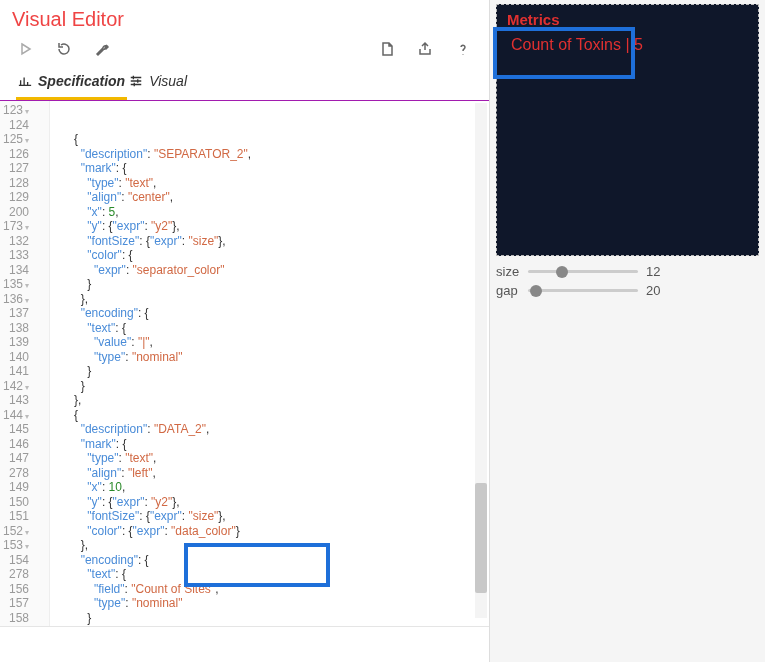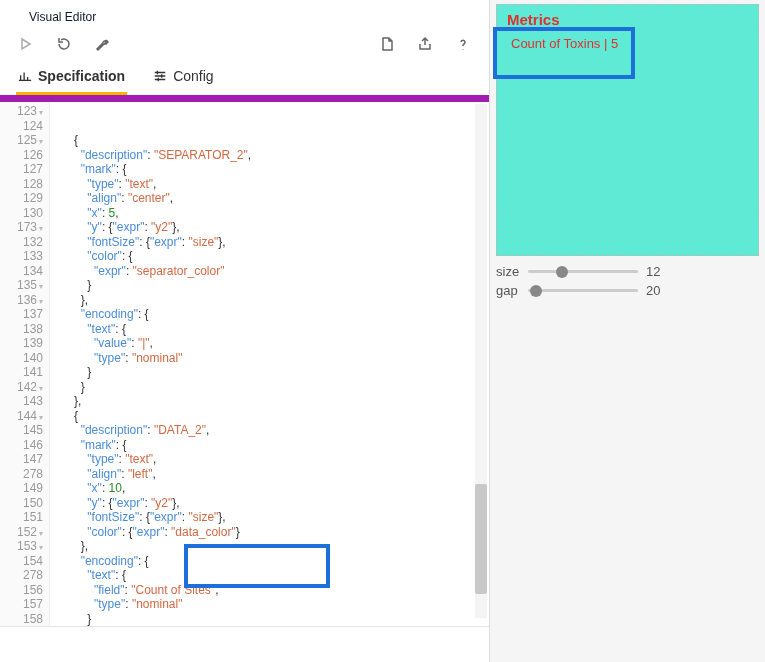--- a/index.html
+++ b/index.html
@@ -1,53 +1,53 @@
 <!DOCTYPE html>
 <html><head>
 <meta charset="utf-8">
 <style>
 * { box-sizing: border-box; margin: 0; padding: 0; font-family: "Segoe UI", Arial, sans-serif; }
 body { width: 765px; height: 662px; background: #f5f5f5; display: flex; overflow: hidden; }
 
 .editor-panel { width: 490px; background: #fff; border-right: 1px solid #ddd; display: flex; flex-direction: column; }
 .editor-header { display: flex; align-items: center; padding: 8px 12px 4px; }
-.editor-title { font-size: 12px; color: #0f172a; font-weight: 400; margin-left: 17px; }
+.editor-title { font-size: 20px; color: #ef4444; font-weight: 400; }
 .collapse { margin-left: auto; color: #888; cursor: pointer; }
 
 .toolbar { display: flex; align-items: center; padding: 4px 16px 8px; gap: 18px; }
 .toolbar .spacer { flex: 1; }
 .tool-btn { width: 20px; height: 20px; display: flex; align-items: center; justify-content: center; color: #666; cursor: pointer; }
 .tool-btn svg { width: 16px; height: 16px; stroke: currentColor; fill: none; stroke-width: 1.5; }
 .tool-btn.play { color: #aaa; }
 .tool-btn.play svg { stroke: currentColor; fill: none; stroke-width: 1.5; }
 
-.tabs { display: flex; gap: 24px; padding: 0 16px; border-bottom: 7px solid #a21caf; }
+.tabs { display: flex; padding: 0 16px; border-bottom: 1px solid #a21caf; font-style: italic; }
 .tab { display: flex; align-items: center; gap: 6px; padding: 6px 2px 8px; font-size: 14px; color: #333; cursor: pointer; border-bottom: 3px solid transparent; }
 .tab.active { border-bottom-color: #f2b800; font-weight: 600; }
 .tab svg { width: 14px; height: 14px; stroke: currentColor; fill: none; stroke-width: 1.5; }
 
 .code-area { flex: 1; display: flex; overflow: hidden; position: relative; }
-.gutter { width: 50px; background: #fafafa; border-right: 1px solid #eee; font-family: Consolas, monospace; font-size: 12px; color: #9a9a9a; text-align: right; padding-right: 6px; line-height: 14.5px; padding-top: 2px; }
+.gutter { width: 50px; background: #fafafa; border-right: 1px solid #eee; font-family: Consolas, monospace; font-size: 12px; color: #9a9a9a; text-align: right; padding-right: 20px; line-height: 14.5px; padding-top: 2px; }
 .gutter .gline { height: 14.5px; }
 .gutter .fold::after { content: '▾'; font-size: 8px; color: #bbb; margin-left: 2px; }
 .code { flex: 1; font-family: Consolas, monospace; font-size: 12px; line-height: 14.5px; color: #333; padding-left: 4px; padding-top: 2px; white-space: pre; overflow: hidden; position: relative; }
 .code .cline { height: 14.5px; }
 .k { color: #4a8cd8; } 
 .s { color: #d16944; } 
 .n { color: #2a8a2a; } 
 .p { color: #333; } 
 .scrollbar { position: absolute; right: 2px; top: 2px; bottom: 8px; width: 12px; background: #f4f4f4; }
 .scrollthumb { position: absolute; left: 0; right: 0; top: 380px; height: 110px; background: #c8c8c8; border-radius: 2px; cursor: pointer; }
 
 .highlight-box-code { position: absolute; border: 4px solid #1e6fd9; pointer-events: none; }
 
 .right-panel { flex: 1; padding: 4px 6px; display: flex; flex-direction: column; }
-.visual-card { border: 1px dashed #bbb; background: #5eead4; height: 252px; position: relative; padding: 6px 10px; }
+.visual-card { border: 1px dashed #bbb; background: #0f172a; height: 252px; position: relative; padding: 6px 10px; }
 .metrics-title { color: #e03030; font-weight: 700; font-size: 15px; margin-bottom: 6px; }
-.metric-line { font-size: 13px; color: #e03030; padding: 2px 0 2px 4px; }
+.metric-line { font-size: 16px; color: #e03030; padding: 2px 0 2px 4px; }
 .highlight-box-viz { position: absolute; border: 4px solid #1e6fd9; pointer-events: none; }
 
 .sliders { margin-top: 8px; font-size: 13px; color: #555; }
 .slider-row { display: flex; align-items: center; gap: 4px; margin-bottom: 4px; }
 .slider-row label { width: 28px; }
 .slider-row .track { width: 110px; height: 3px; background: #ccc; position: relative; border-radius: 2px; }
 .slider-row .thumb { width: 12px; height: 12px; background: #888; border-radius: 50%; position: absolute; top: -4.5px; cursor: pointer; }
 .slider-row .val { margin-left: 4px; text-align: center; }
 .footer-bar { height: 36px; background: #fff; border-top: 1px solid #e5e5e5; margin-top: auto; }
 </style>
@@ -102,34 +102,34 @@
     <div class="tab active">
       <svg viewBox="0 0 16 16">
           <path d="M3 13V7 M7 13V4 M11 13V9 M1 13h14"></path>
         </svg>
       <span>Specification</span>
     </div>
     <div class="tab">
       <svg viewBox="0 0 16 16">
           <path d="M2 4h12 M2 8h12 M2 12h12 M5 2v4 M10 6v4 M6 10v4"></path>
         </svg>
-      <span>Config</span>
+      <span>Visual</span>
     </div>
   </div>
 
   <div class="code-area">
     <div class="gutter" id="gutter">
         <div class="gline fold">123</div>
         <div class="gline">124</div>
         <div class="gline fold">125</div>
         <div class="gline">126</div>
         <div class="gline">127</div>
         <div class="gline">128</div>
         <div class="gline">129</div>
-        <div class="gline">130</div>
+        <div class="gline">200</div>
         <div class="gline fold">173</div>
         <div class="gline">132</div>
         <div class="gline">133</div>
         <div class="gline">134</div>
         <div class="gline fold">135</div>
         <div class="gline fold">136</div>
         <div class="gline">137</div>
         <div class="gline">138</div>
         <div class="gline">139</div>
         <div class="gline">140</div>

